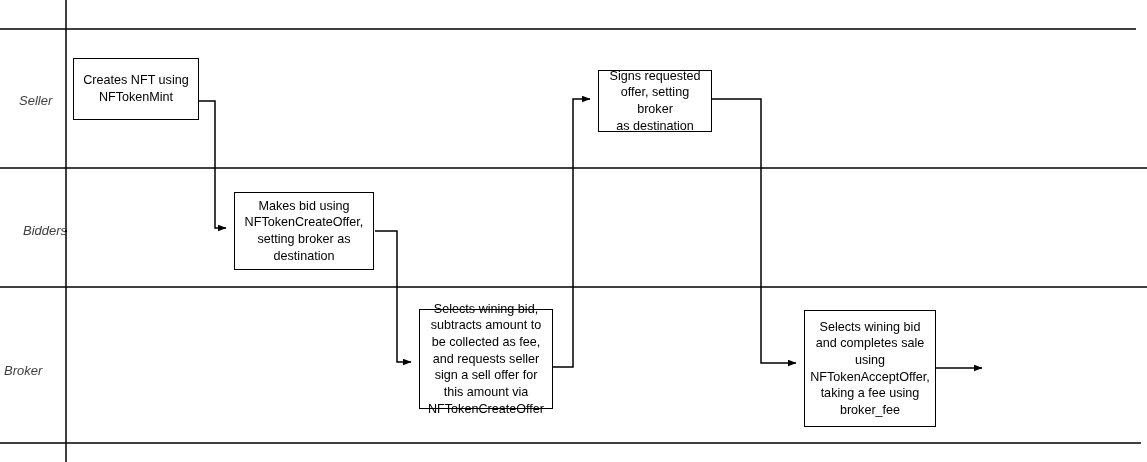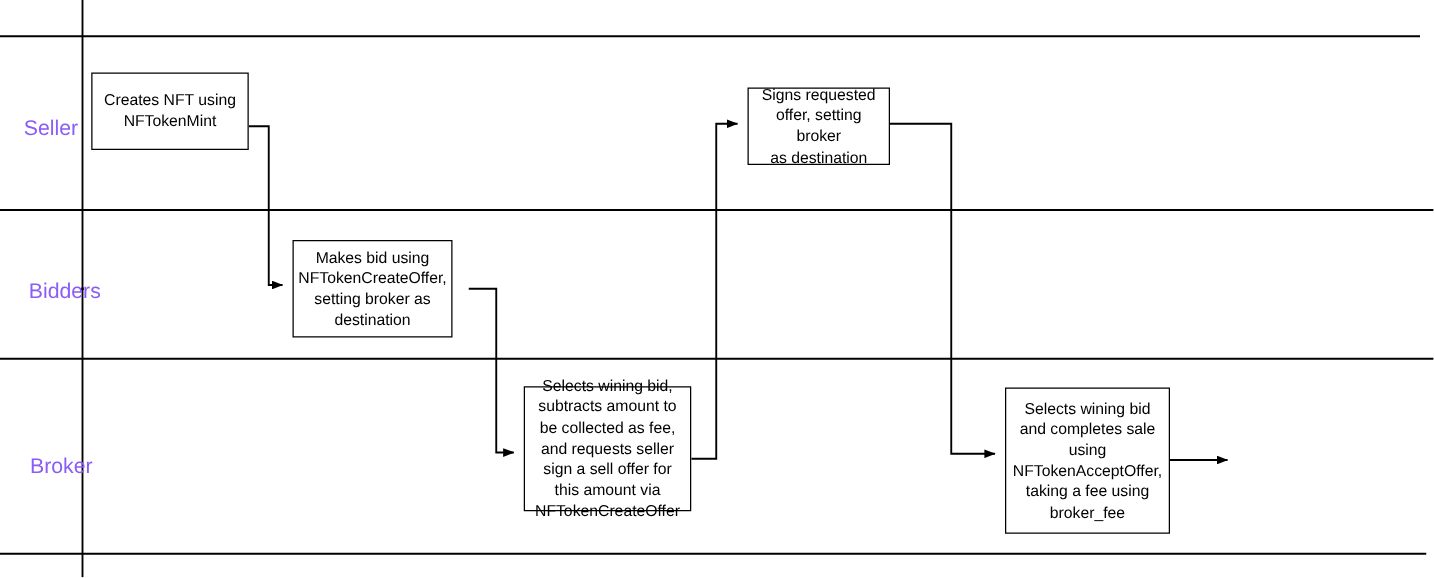--- a/index.html
+++ b/index.html
@@ -19,24 +19,25 @@
   }
   svg.layer {
     position: absolute;
     left: 0;
     top: 0;
     width: 1147px;
     height: 462px;
   }
   .lane-label {
     position: absolute;
-    font-size: 17px;
-    color: #8b5cf6;
+    font-size: 13px;
+    color: #404040;
     line-height: 1.1;
     white-space: nowrap;
+    font-style: italic;
   }
   .node {
     position: absolute;
     box-sizing: border-box;
     background: #ffffff;
     border: 1.3px solid #000000;
     border-radius: 0;
     display: flex;
     align-items: center;
     justify-content: center;
@@ -78,28 +79,28 @@
       <path d="M 199 101 L 215 101 L 215 228 L 226 228" marker-end="url(#arrowhead)"></path>
       <path d="M 375 231 L 397 231 L 397 362 L 411 362" marker-end="url(#arrowhead)"></path>
       <path d="M 553 367 L 573 367 L 573 99 L 590 99" marker-end="url(#arrowhead)"></path>
       <path d="M 712 99 L 761 99 L 761 363 L 796 363" marker-end="url(#arrowhead)"></path>
       <path d="M 936 368 L 982 368" marker-end="url(#arrowhead)"></path>
     </g>
   </svg>
 
   <div class="lane-label" style="left:19px; top:94px;">Seller</div>
   <div class="lane-label" style="left:7px; top:224px;margin-left:16px;">Bidders</div>
-  <div class="lane-label" style="left:24px; top:364px;">Broker</div>
+  <div class="lane-label" style="left:4px; top:364px;">Broker</div>
 
   <div class="bidder-dot" style="left:65px; top:230px;"></div>
 
   <div class="node" style="left:73px; top:58px; width:126px; height:62px;">Creates NFT using
 NFTokenMint</div>
 
-  <div class="node" style="left:234px; top:192px; width:128px; height:78px;">Makes bid using
+  <div class="node" style="left:234px; top:192px; width:140px; height:78px;">Makes bid using
 NFTokenCreateOffer,
 setting broker as
 destination</div>
 
   <div class="node" style="left:419px; top:309px; width:134px; height:100px;">Selects wining bid,
 subtracts amount to
 be collected as fee,
 and requests seller
 sign a sell offer for
 this amount via

